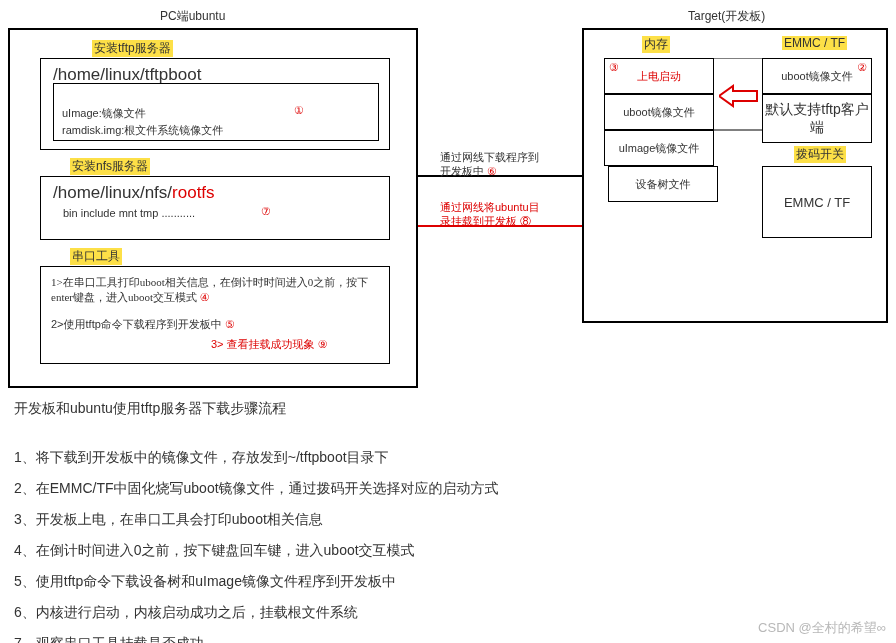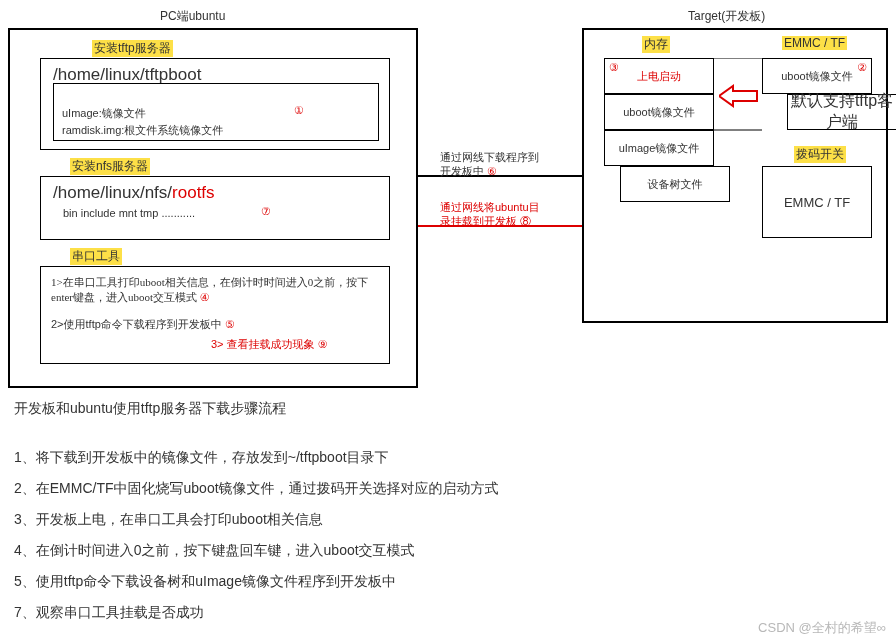--- a/index.html
+++ b/index.html
@@ -82,27 +82,27 @@
   <div class="big-box target-box">
     <div class="section-label" style="top:6px;left:58px;">内存</div>
     <div class="section-label" style="top:6px;left:198px;">EMMC / TF</div>
 
     <div class="small-box red-text" style="top:28px;left:20px;width:110px;height:36px;border-color:#000;">
       <span class="red-circle" style="position:absolute;top:2px;left:4px;">③</span>
       <span>上电启动</span>
     </div>
     <div class="small-box" style="top:64px;left:20px;width:110px;height:36px;">uboot镜像文件</div>
     <div class="small-box" style="top:100px;left:20px;width:110px;height:36px;">uImage镜像文件</div>
-    <div class="small-box" style="top:136px;left:36px;width:110px;height:36px;">设备树文件</div>
+    <div class="small-box" style="top:136px;left:24px;width:110px;height:36px;">设备树文件</div>
 
     <div class="small-box" style="top:28px;left:178px;width:110px;height:36px;">
       <span class="red-circle" style="position:absolute;top:2px;right:4px;">②</span>
       <span>uboot镜像文件</span>
     </div>
-    <div class="small-box" style="top:64px;left:178px;width:110px;height:36px;font-size:16px;margin-left:25px;">默认支持tftp客户端</div>
+    <div class="small-box" style="top:64px;left:178px;width:110px;height:49px;font-size:14px;">默认支持tftp客户端</div>
     <div class="section-label" style="top:116px;left:210px;">拨码开关</div>
     <div class="small-box" style="top:136px;left:178px;width:110px;height:72px;font-size:13px;">EMMC /  TF</div>
 
     <div class="red-arrow" style="top:54px;left:135px;">
       <svg width="40" height="24">
           <polygon points="0,12 14,2 14,7 38,7 38,17 14,17 14,22" fill="none" stroke="#d00" stroke-width="2"></polygon>
         </svg>
     </div>
 
     <div style="position:absolute;top:28px;left:130px;">
@@ -114,16 +114,17 @@
   </div>
 </div>
 
 <div class="steps">
   <div class="steps-title">开发板和ubuntu使用tftp服务器下载步骤流程</div>
   <div class="step">1、将下载到开发板中的镜像文件，存放发到~/tftpboot目录下</div>
   <div class="step">2、在EMMC/TF中固化烧写uboot镜像文件，通过拨码开关选择对应的启动方式</div>
   <div class="step">3、开发板上电，在串口工具会打印uboot相关信息</div>
   <div class="step">4、在倒计时间进入0之前，按下键盘回车键，进入uboot交互模式</div>
   <div class="step">5、使用tftp命令下载设备树和uImage镜像文件程序到开发板中</div>
+  <div class="step">6、内核进行启动，内核启动成功之后，挂载根文件系统</div>
   <div class="step">7、观察串口工具挂载是否成功</div>
 </div>
 
 <div class="watermark">CSDN @全村的希望∞</div>
 
 </body></html>

